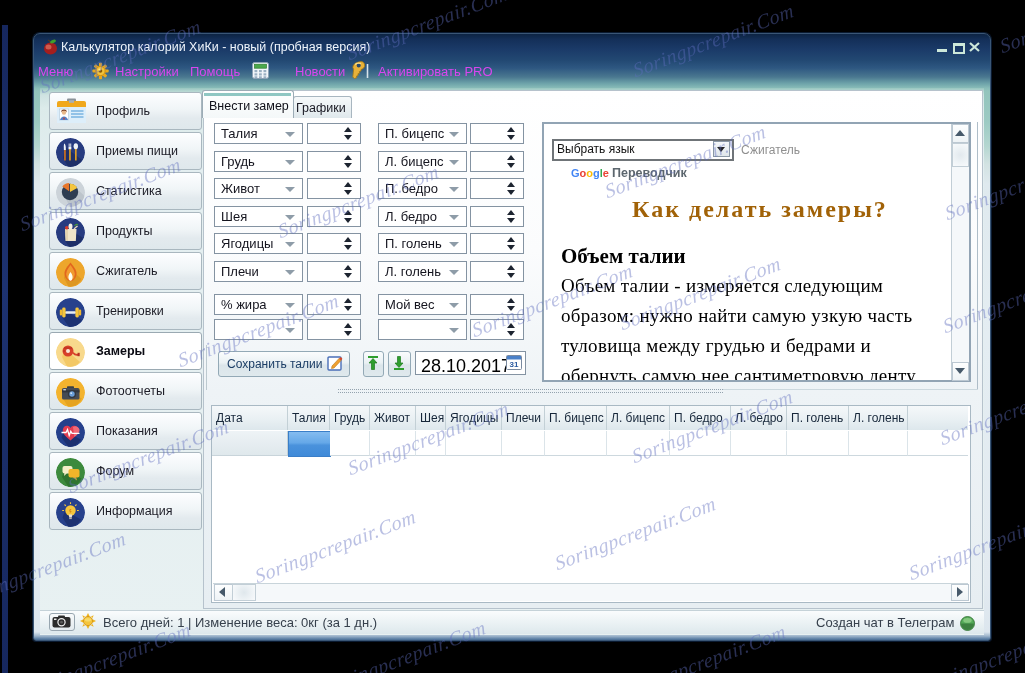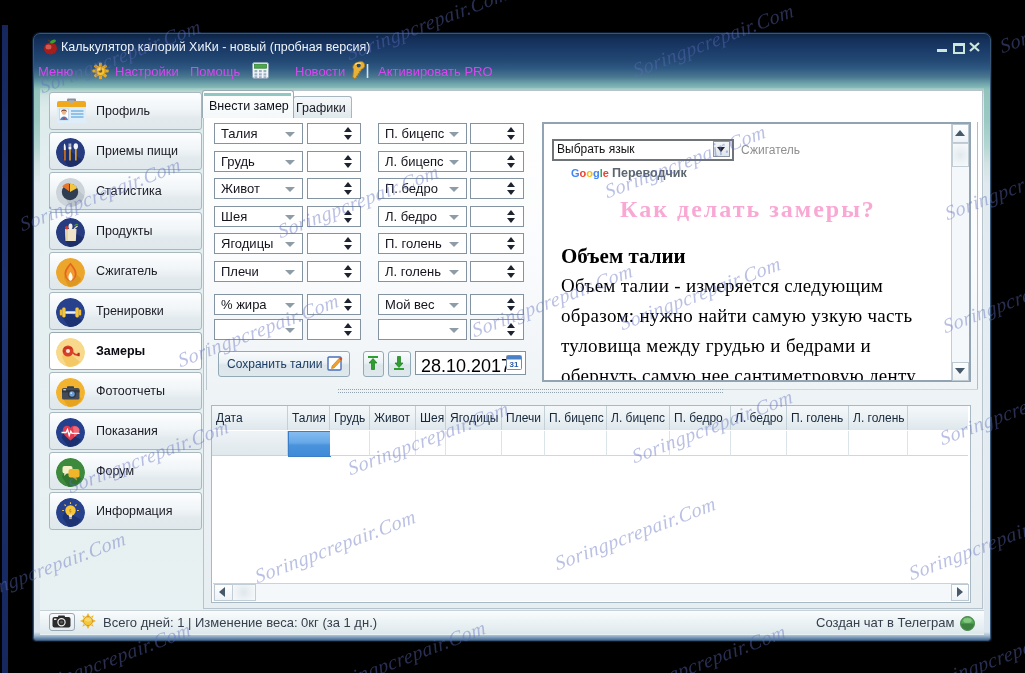--- a/index.html
+++ b/index.html
@@ -405,21 +405,21 @@
   <div class="abs" style="left:713px;top:141px;width:15px;height:14px;background:linear-gradient(180deg,#f4f7f9,#dfe6ea);border:1px solid #8a98a6;"></div>
   <div class="abs" style="left:717px;top:147px;width:0;height:0;border-left:4px solid transparent;border-right:4px solid transparent;border-top:5px solid #222;"></div>
   <div class="abs" style="left:741px;top:143px;font-size:12px;color:#8f8f8f;">Сжигатель</div>
 
   <div class="abs" style="left:571px;top:167px;font-size:11px;font-weight:bold;letter-spacing:0px;">
     <span style="color:#4285F4">G</span><span style="color:#EA4335">o</span><span style="color:#FBBC05">o</span><span style="color:#4285F4">g</span><span style="color:#34A853">l</span><span style="color:#EA4335">e</span>
   </div>
   <div class="abs" style="left:612px;top:166px;font-size:12.5px;font-weight:bold;color:#5c666e;">Переводчик</div>
 
   <div class="abs" style="left:546px;top:190px;width:404px;height:190px;overflow:hidden;">
-    <div class="ser" style="position:absolute;left:0;top:6px;width:404px;text-align:center;font-size:24px;font-weight:bold;letter-spacing:2px;color:#f9a8d4;">Как делать замеры?</div>
+    <div class="ser" style="position:absolute;left:12px;top:6px;width:404px;text-align:center;font-size:24px;font-weight:bold;letter-spacing:2px;color:#a16207;">Как делать замеры?</div>
     <div class="ser" style="position:absolute;left:15px;top:85px;font-size:19px;letter-spacing:0.3px;color:#000;">Объем талии - измеряется следующим</div>
     <div class="ser" style="position:absolute;left:15px;top:54px;font-size:21px;font-weight:bold;color:#000;">Объем талии</div>
     <div class="ser" style="position:absolute;left:15px;top:115px;font-size:19px;letter-spacing:0.3px;color:#000;">образом: нужно найти самую узкую часть</div>
     <div class="ser" style="position:absolute;left:15px;top:145px;font-size:19px;letter-spacing:0.3px;color:#000;">туловища между грудью и бедрами и</div>
     <div class="ser" style="position:absolute;left:15px;top:175px;font-size:19px;letter-spacing:0.3px;color:#000;">обернуть самую нее сантиметровую ленту</div>
   </div>
 
   <div class="abs" style="left:951px;top:124px;width:17px;height:256px;background:#f5f8fa;border-left:1px solid #c2ced6;"></div>
   <div class="abs sb-btn" style="left:952px;top:124px;width:15px;height:17px;"></div>
   <div class="abs tri-up" style="left:955px;top:130px;"></div>

